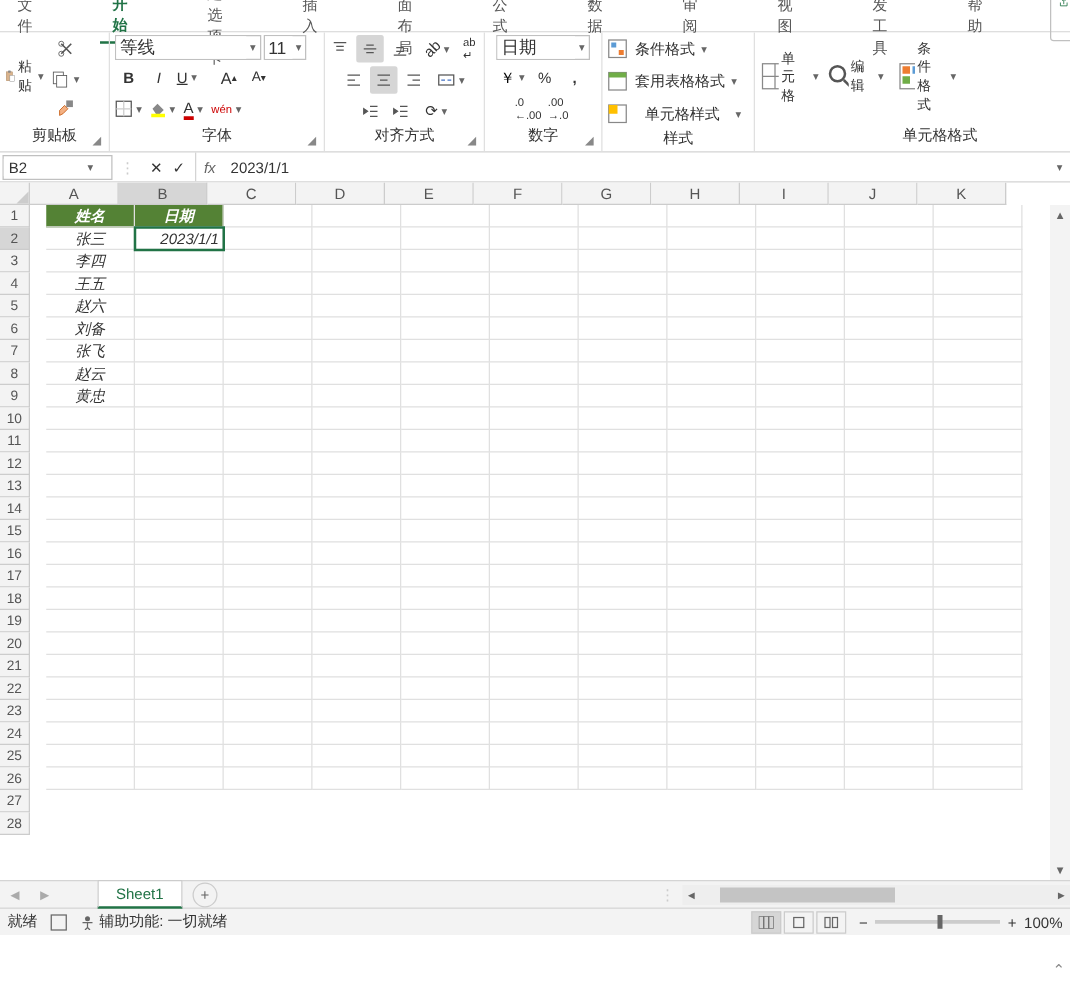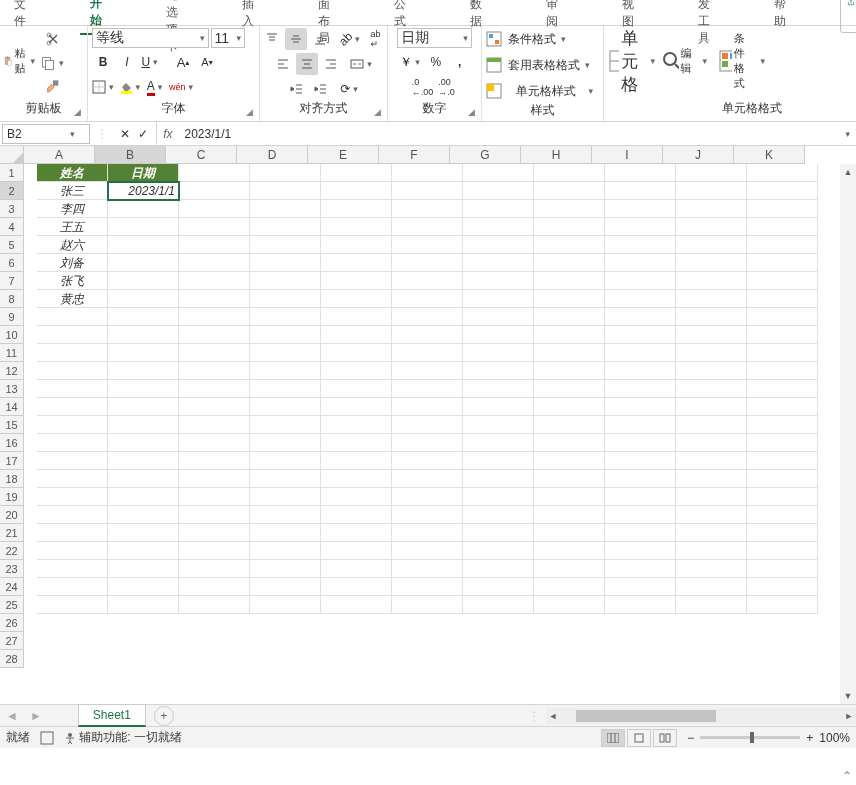--- a/index.html
+++ b/index.html
@@ -332,21 +332,21 @@
   </div>
 
   <div class="group" style="width:110px;border-right:none">
     <div class="group-body">
       <div class="bigbtn">
           <svg width="24" height="24">
             <rect x="2" y="2" width="20" height="20" fill="#fff" stroke="#888"></rect>
             <line x1="2" y1="12" x2="22" y2="12" stroke="#888"></line>
             <line x1="12" y1="2" x2="12" y2="22" stroke="#888"></line>
           </svg>
-          <span style="font-size:17px">单元格</span>
+          <span style="font-size:11px">单元格</span>
           <span class="caret">▾</span>
         </div>
       <div class="bigbtn">
           <svg width="24" height="24">
             <circle cx="10" cy="10" r="6" fill="none" stroke="#555" stroke-width="2"></circle>
             <line x1="15" y1="15" x2="20" y2="20" stroke="#555" stroke-width="2"></line>
           </svg>
           <span style="font-size:11px">编辑</span>
           <span class="caret">▾</span>
         </div>
@@ -521,20 +521,33 @@
         <div class="cell"></div>
         <div class="cell"></div>
         <div class="cell"></div>
         <div class="cell"></div>
         <div class="cell"></div>
         <div class="cell"></div>
         <div class="cell"></div>
         <div class="cell"></div>
       </div>
       <div class="row-cells">
+        <div class="cell center">赵云</div>
+        <div class="cell"></div>
+        <div class="cell"></div>
+        <div class="cell"></div>
+        <div class="cell"></div>
+        <div class="cell"></div>
+        <div class="cell"></div>
+        <div class="cell"></div>
+        <div class="cell"></div>
+        <div class="cell"></div>
+        <div class="cell"></div>
+      </div>
+      <div class="row-cells">
         <div class="cell center">黄忠</div>
         <div class="cell"></div>
         <div class="cell"></div>
         <div class="cell"></div>
         <div class="cell"></div>
         <div class="cell"></div>
         <div class="cell"></div>
         <div class="cell"></div>
         <div class="cell"></div>
         <div class="cell"></div>

